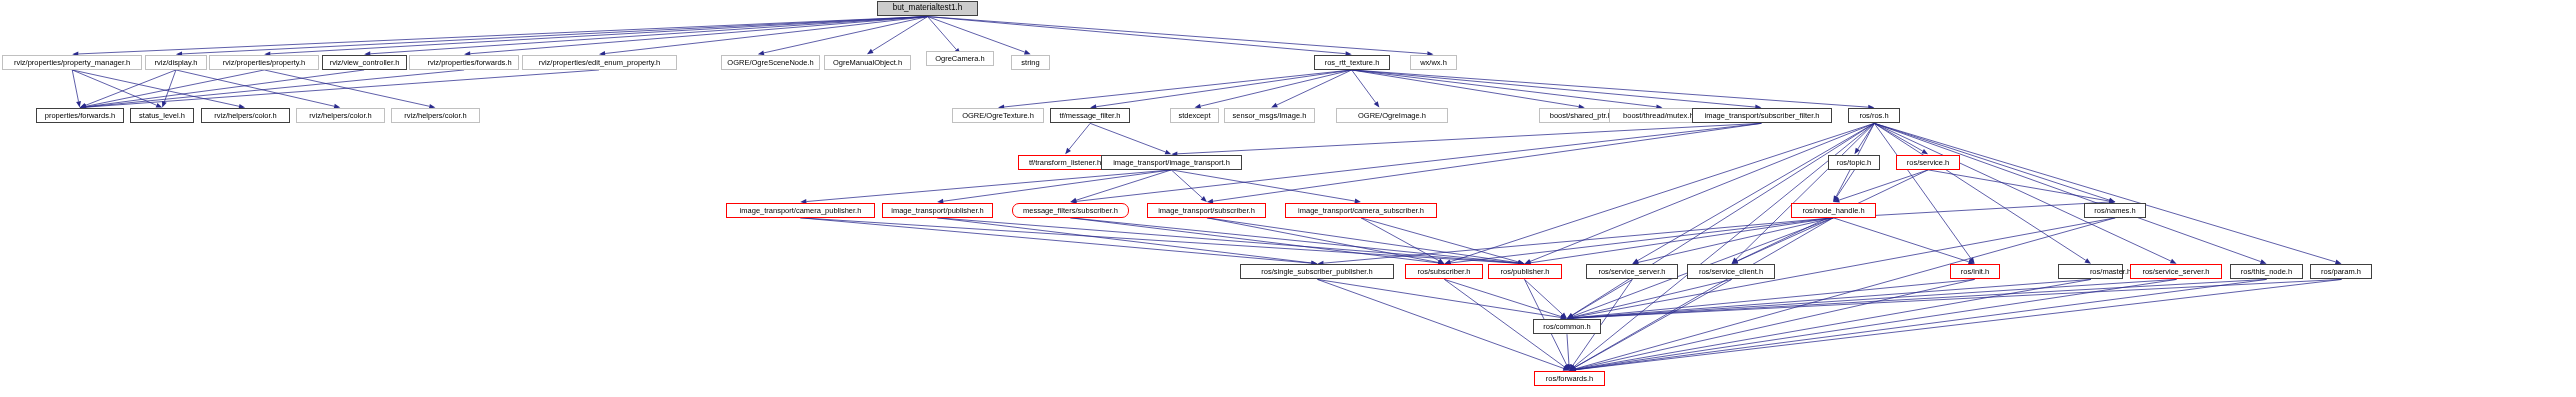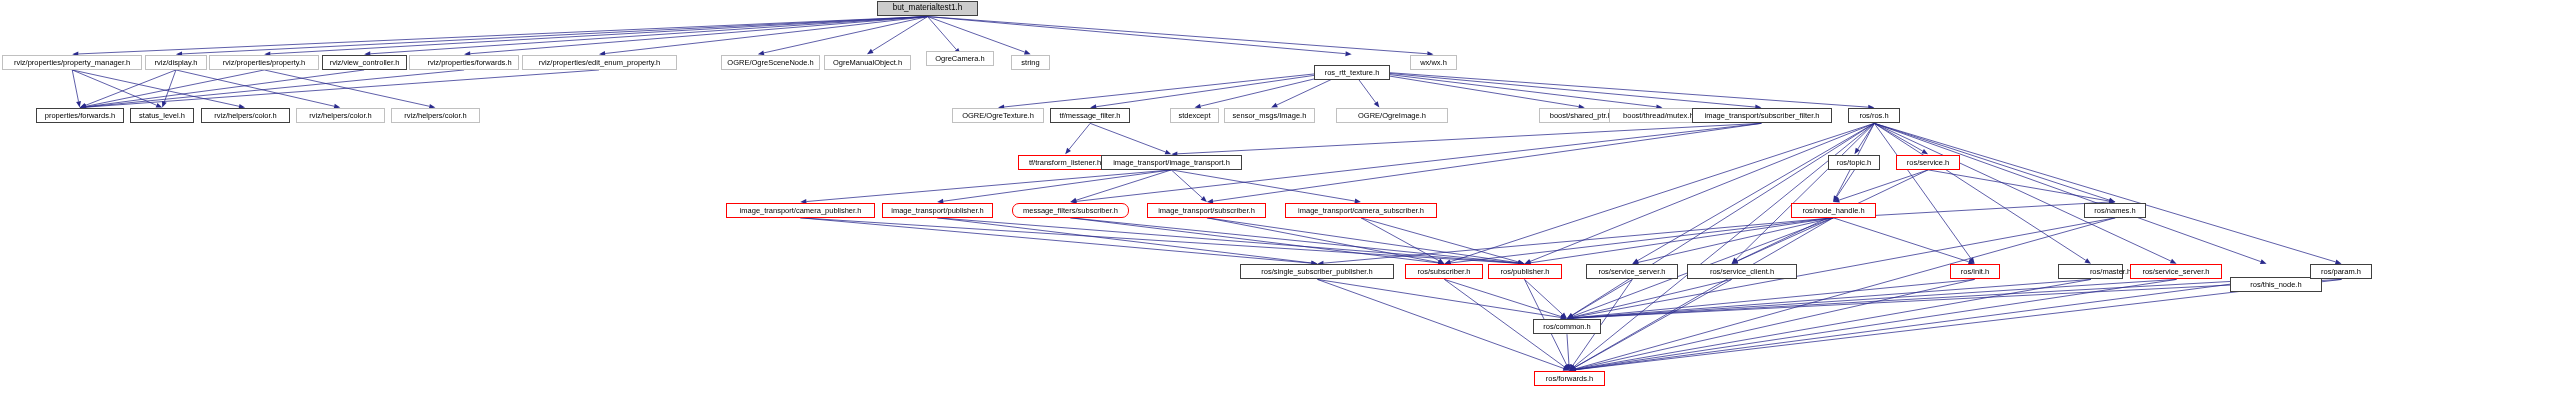--- a/index.html
+++ b/index.html
@@ -268,21 +268,21 @@
     </div>
     <div class="node gray" style="left: 824px; top: 55px; width: 87px;">
       <span class="lbl">OgreManualObject.h</span>
     </div>
     <div class="node gray" style="left: 926px; top: 51px; width: 68px;">
       <span class="lbl">OgreCamera.h</span>
     </div>
     <div class="node gray" style="left: 1011px; top: 55px; width: 39px;">
       <span class="lbl">string</span>
     </div>
-    <div class="node black" style="left: 1314px; top: 65px; width: 76px;">
+    <div class="node black" style="left: 1314px; top: 55px; width: 76px;">
       <span class="lbl">ros_rtt_texture.h</span>
     </div>
     <div class="node gray" style="left: 1410px; top: 55px; width: 47px;">
       <span class="lbl">wx/wx.h</span>
     </div>
     <div class="node black" style="left: 36px; top: 108px; width: 88px;">
       <span class="lbl">properties/forwards.h</span>
     </div>
     <div class="node black" style="left: 130px; top: 108px; width: 64px;">
       <span class="lbl">status_level.h</span>
@@ -361,33 +361,33 @@
     </div>
     <div class="node red" style="left: 1405px; top: 264px; width: 78px;">
       <span class="lbl">ros/subscriber.h</span>
     </div>
     <div class="node red" style="left: 1488px; top: 264px; width: 74px;">
       <span class="lbl">ros/publisher.h</span>
     </div>
     <div class="node black" style="left: 1586px; top: 264px; width: 92px;">
       <span class="lbl">ros/service_server.h</span>
     </div>
-    <div class="node black" style="left: 1687px; top: 264px; width: 110px;">
+    <div class="node black" style="left: 1687px; top: 264px; width: 88px;">
       <span class="lbl">ros/service_client.h</span>
     </div>
     <div class="node red" style="left: 1950px; top: 264px; width: 50px;">
       <span class="lbl">ros/init.h</span>
     </div>
     <div class="node black" style="left: 2058px; top: 264px; width: 65px; padding-left: 40px;">
       <span class="lbl">ros/master.h</span>
     </div>
     <div class="node red" style="left: 2130px; top: 264px; width: 92px;">
       <span class="lbl">ros/service_server.h</span>
     </div>
-    <div class="node black" style="left: 2230px; top: 277px; width: 92px;">
+    <div class="node black" style="left: 2230px; top: 264px; width: 73px;">
       <span class="lbl">ros/this_node.h</span>
     </div>
     <div class="node black" style="left: 2310px; top: 264px; width: 62px;">
       <span class="lbl">ros/param.h</span>
     </div>
     <div class="node black" style="left: 1533px; top: 319px; width: 68px;">
       <span class="lbl">ros/common.h</span>
     </div>
     <div class="node red" style="left: 1534px; top: 371px; width: 71px;">
       <span class="lbl">ros/forwards.h</span>

